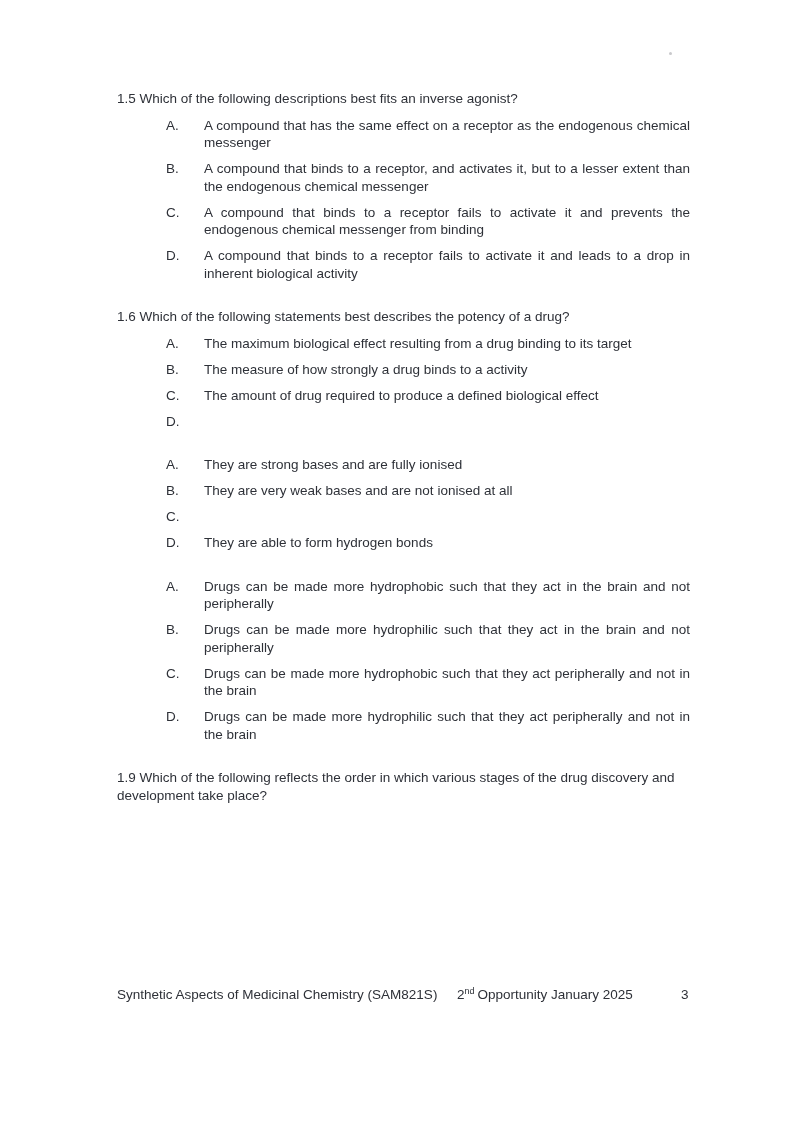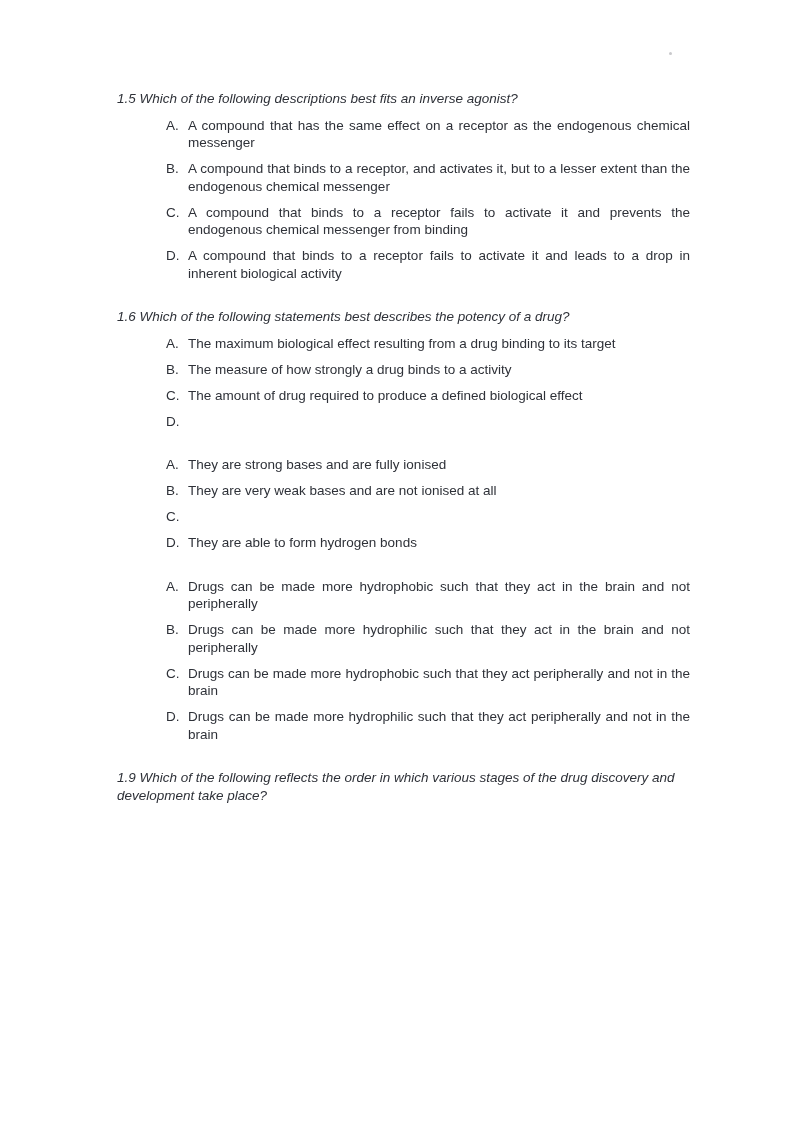--- a/index.html
+++ b/index.html
@@ -23,35 +23,35 @@
     width: 573px;
   }
   .question {
     margin-bottom: 26px;
   }
   .q-text {
     font-size: 13.5px;
     line-height: 17.5px;
     margin-bottom: 9px;
     text-align: left;
-    font-style: italic;
   }
   .option {
     display: flex;
     font-size: 13.5px;
     line-height: 17.5px;
     margin-bottom: 8.5px;
   }
   .opt-letter {
     flex: 0 0 22px;
     margin-left: 49px;
   }
   .opt-text {
     flex: 1;
     text-align: justify;
+    margin-left: 16px;
   }
   .footer {
     position: absolute;
     left: 117px;
     top: 986px;
     width: 575px;
     height: 20px;
     font-size: 13.5px;
     line-height: 17.5px;
   }
@@ -174,14 +174,19 @@
         <span class="opt-text">Drugs can be made more hydrophilic such that they act peripherally and not in the brain</span>
       </div>
     </div>
 
     <div class="question">
       <div class="q-text"><span>1.9</span> <span>Which of the following reflects the order in which various stages of the drug discovery and development take place?</span></div>
     </div>
 
   </div>
 
+  <div class="footer">
+    <span class="footer-left">Synthetic Aspects of Medicinal Chemistry (SAM821S)</span>
+    <span class="footer-center"><span>2</span><sup>nd</sup><span class="rest">Opportunity January 2025</span></span>
+    <span class="footer-page">3</span>
+  </div>
 
 </div>
 
 </body></html>

